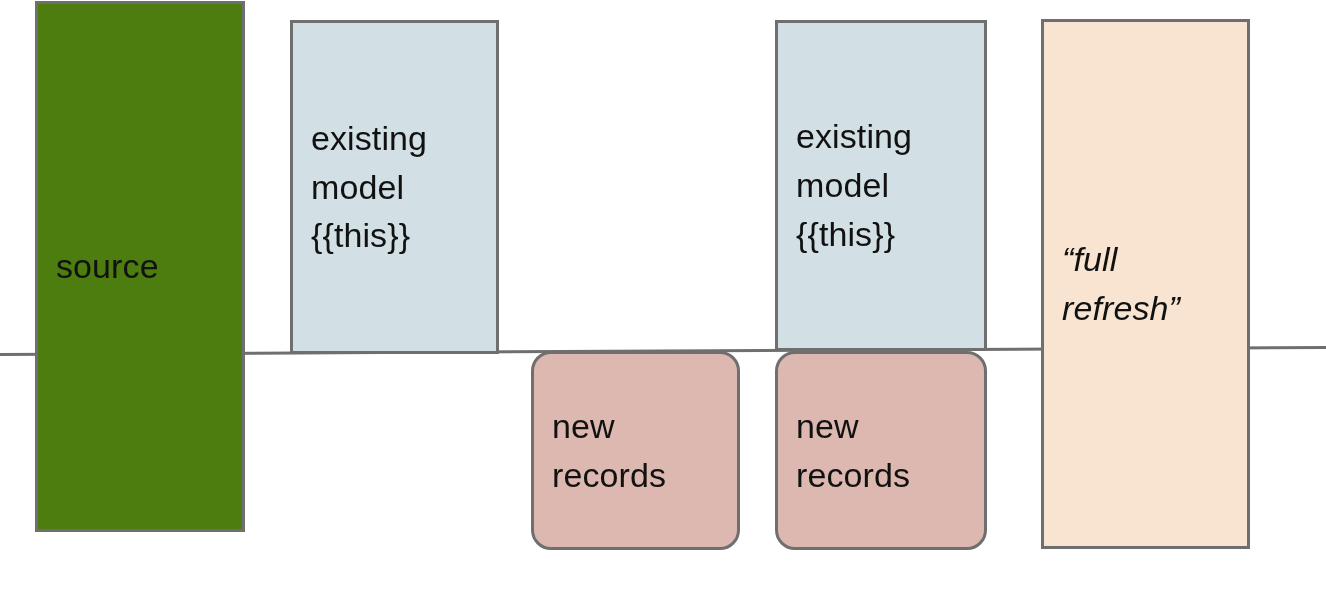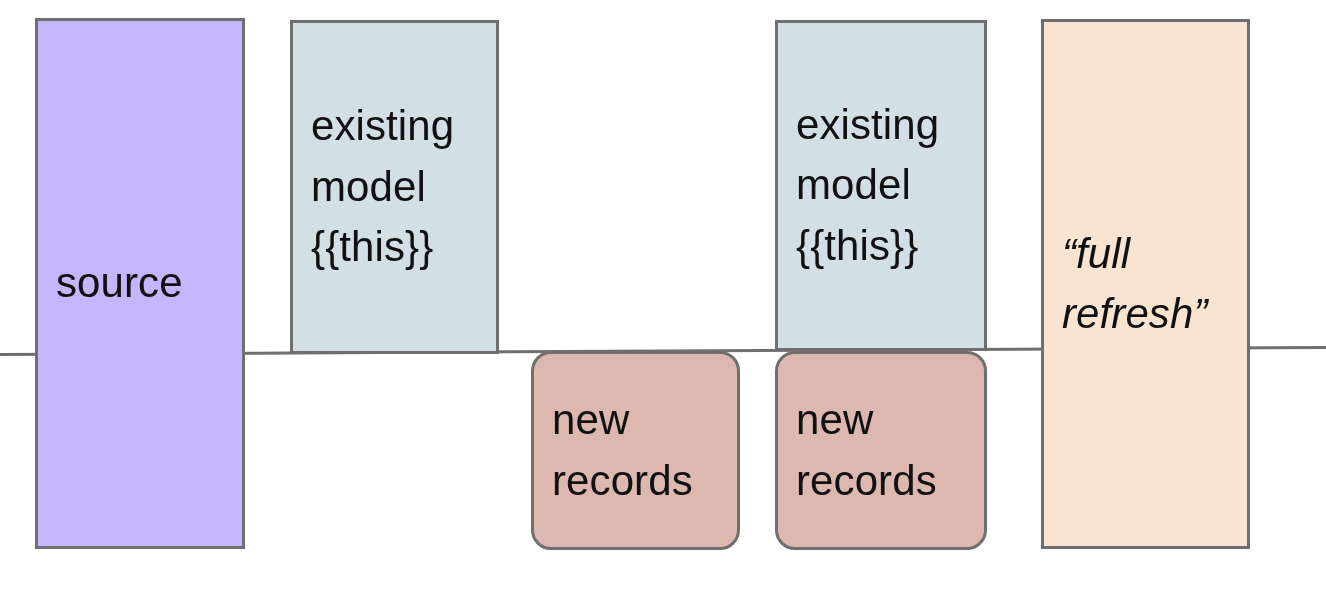--- a/index.html
+++ b/index.html
@@ -33,21 +33,21 @@
     box-sizing: border-box;
     border: 3px solid #6f6f6f;
     display: flex;
     align-items: center;
     justify-content: flex-start;
   }
   .box .box-label {
     display: block;
     padding-left: 18px;
     padding-right: 10px;
-    font-size: 42px;
+    font-size: 34px;
     line-height: 1.44;
     color: #111111;
     letter-spacing: 0.1px;
     white-space: pre-line;
     text-align: left;
   }
 
   
   .box.green  { background: #dce7d3; }
   .box.blue   { background: #d2dfe4; }
@@ -61,21 +61,21 @@
   .box { z-index: 2; }
   .axis-line { z-index: 1; }
 </style>
 </head>
 <body>
 
 <div id="canvas" style="background: rgb(255, 255, 255);">
 
   <div class="axis-line" style="left: 0px; top: 352.5px; width: 1326.02px; height: 3px; background: rgb(111, 111, 111); transform: rotate(-0.302464deg);"></div>
 
-  <div class="box green align-center" style="left: 35px; top: 18px; width: 210px; height: 531px; background: #c4b5fd; border-color: rgb(111, 111, 111);">
+  <div class="box green align-center" style="left: 35px; top: 1px; width: 210px; height: 531px; background: #4d7c0f; border-color: rgb(111, 111, 111);">
     <span class="box-label">source</span>
   </div>
 
   <div class="box blue align-center" style="left: 290px; top: 20px; width: 209px; height: 334px; background: rgb(210, 223, 228); border-color: rgb(111, 111, 111);">
     <span class="box-label">existing
 model
 {{this}}</span>
   </div>
 
   <div class="box pink align-center" style="left: 531px; top: 351px; width: 209px; height: 199px; background: rgb(221, 184, 176); border-color: rgb(111, 111, 111);">

